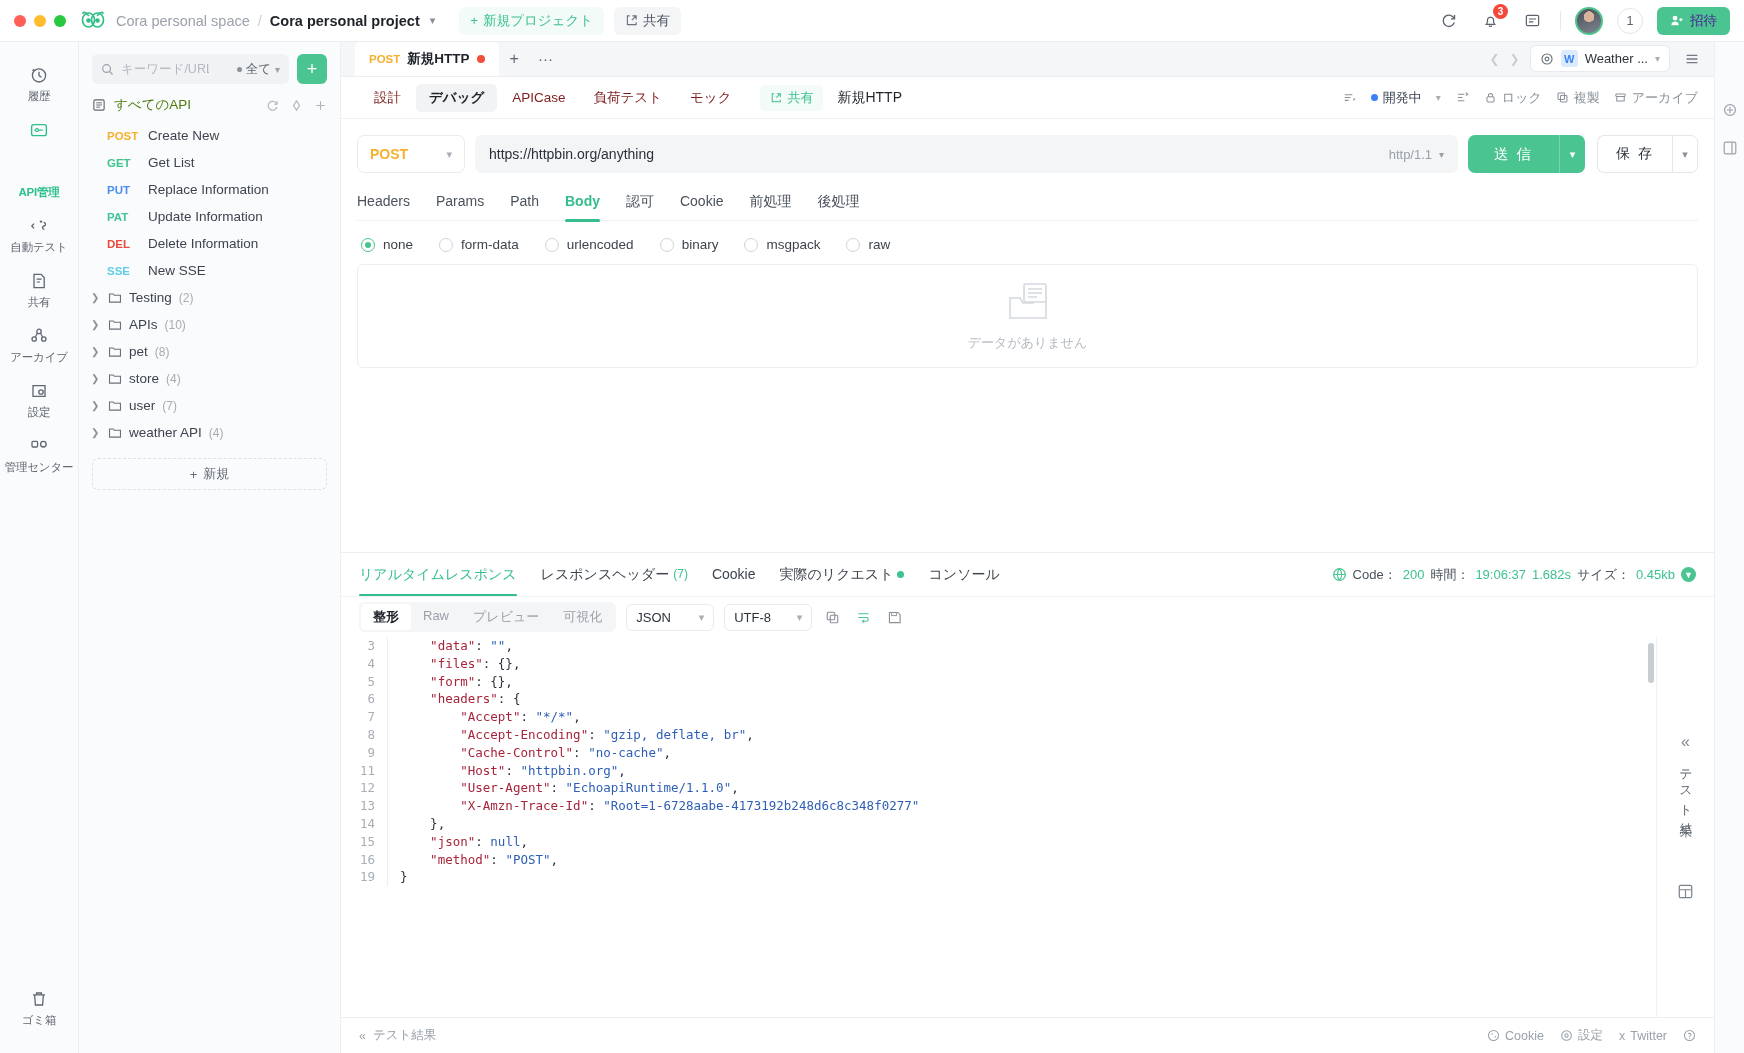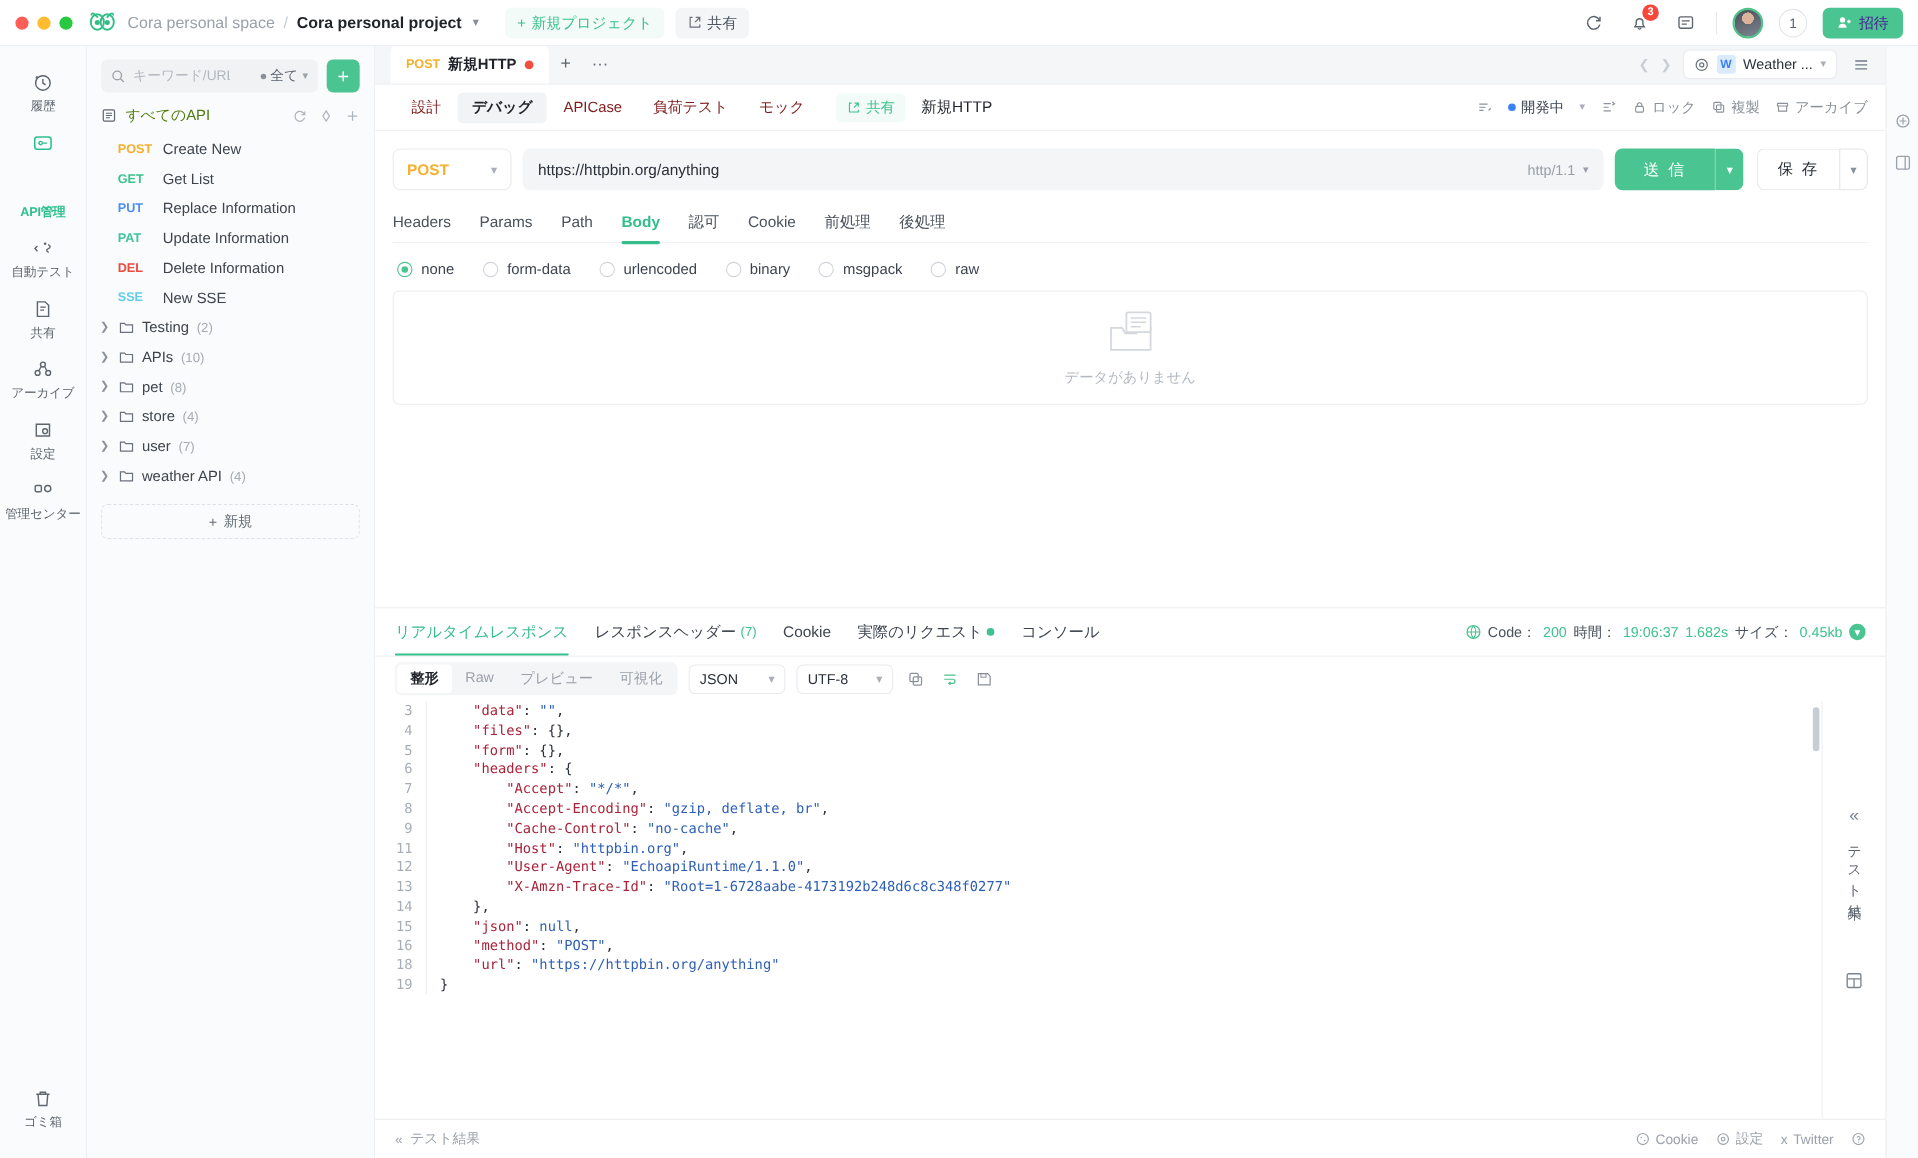--- a/index.html
+++ b/index.html
@@ -800,24 +800,20 @@
                 </div>
                 <div class="cline">
                   <span class="lnum">15</span>
                   <span class="ctext"><span>    </span><span class="k">"json"</span><span class="p">: </span><span class="nl">null</span><span class="p">,</span></span>
                 </div>
                 <div class="cline">
                   <span class="lnum">16</span>
                   <span class="ctext"><span>    </span><span class="k">"method"</span><span class="p">: </span><span class="s">"POST"</span><span class="p">,</span></span>
                 </div>
                 <div class="cline">
-                  <span class="lnum">18</span>
-                  <span class="ctext"><span>    </span><span class="k">"url"</span><span class="p">: </span><span class="s">"https://httpbin.org/anything"</span></span>
-                </div>
-                <div class="cline">
                   <span class="lnum">19</span>
                   <span class="ctext"><span></span><span class="p">}</span></span>
                 </div>
               </div>
             <div class="vscroll"></div>
           </div>
           <div class="rsidebar">
             <span>«</span>
             <span class="rs-vert">テスト結果</span>
             <span class="rs-box">

